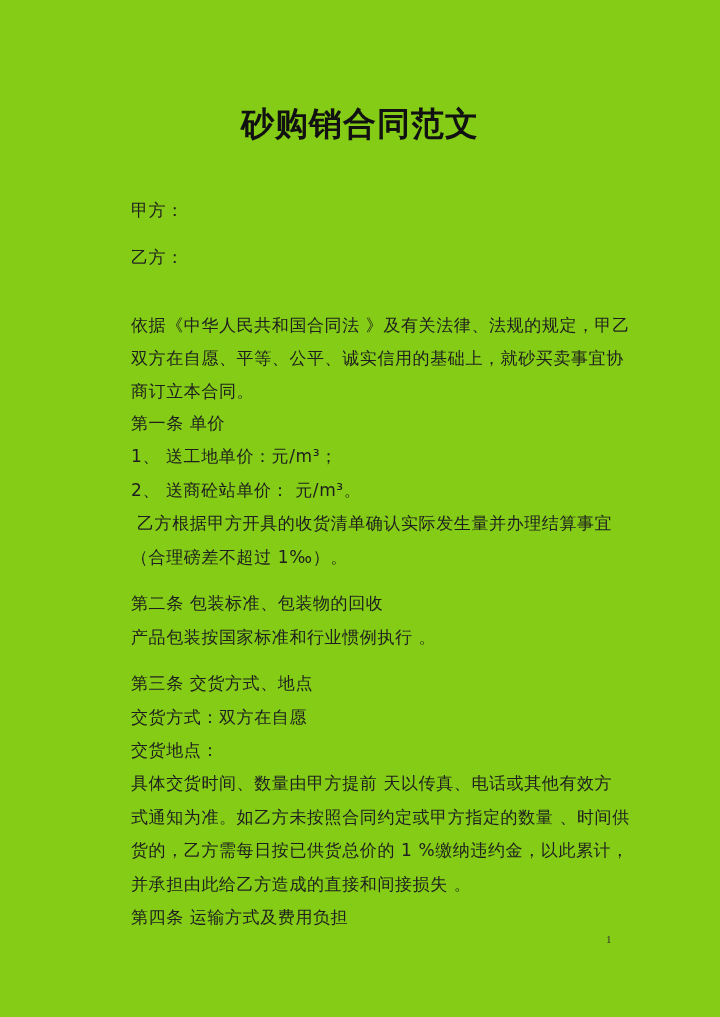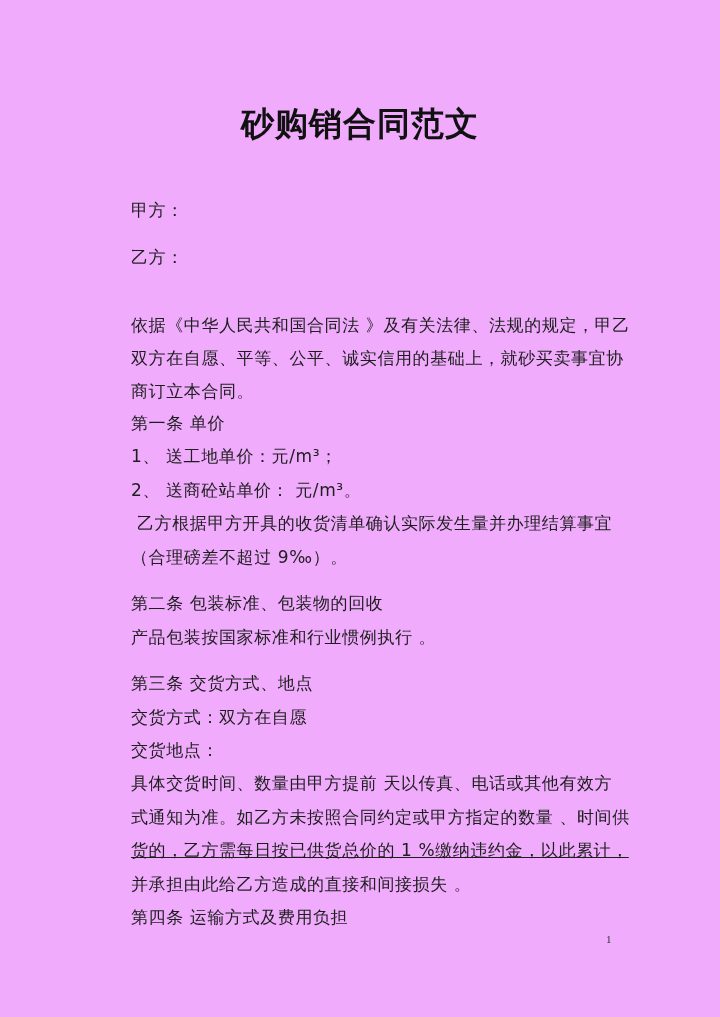--- a/index.html
+++ b/index.html
@@ -12,21 +12,21 @@
       height: 1017px;
       position: relative;
       overflow: hidden;
       font-family: "DejaVu Sans", "Liberation Sans", sans-serif;
       color: #1a1a1a;
     }
     .page {
       position: absolute;
       left: 0; top: 0;
       width: 720px; height: 1017px;
-      background: #f0abfc;
+      background: #84cc16;
     }
     .title {
       position: absolute;
       left: 0; width: 720px;
       top: 102px;
       text-align: center;
       font-size: 33px;
       font-weight: bold;
       letter-spacing: 1px;
       color: #111111;
@@ -60,29 +60,29 @@
   <div class="line" style="top:246px;text-align:right;">乙方：</div>
 
   <div class="line" style="top:314px;">依据《中华人民共和国合同法 》及有关法律、法规的规定，甲乙</div>
   <div class="line" style="top:347px;">双方在自愿、平等、公平、诚实信用的基础上，就砂买卖事宜协</div>
   <div class="line" style="top:380px;">商订立本合同。</div>
 
   <div class="line" style="top:412px;">第一条  单价</div>
   <div class="line" style="top:445px;">1、  送工地单价：元/m³；</div>
   <div class="line" style="top:479px;">2、  送商砼站单价：  元/m³。</div>
   <div class="line" style="top:512px;margin-left:6px;">乙方根据甲方开具的收货清单确认实际发生量并办理结算事宜</div>
-  <div class="line" style="top:546px;">（合理磅差不超过 9‰）。</div>
+  <div class="line" style="top:546px;">（合理磅差不超过 1‰）。</div>
 
   <div class="line" style="top:626px;">产品包装按国家标准和行业惯例执行 。</div>
   <div class="line" style="top:592px;">第二条  包装标准、包装物的回收</div>
 
   <div class="line" style="top:672px;">第三条  交货方式、地点</div>
   <div class="line" style="top:706px;">交货方式：双方在自愿</div>
   <div class="line" style="top:739px;">交货地点：</div>
   <div class="line" style="top:772px;">具体交货时间、数量由甲方提前  天以传真、电话或其他有效方</div>
   <div class="line" style="top:806px;">式通知为准。如乙方未按照合同约定或甲方指定的数量 、时间供</div>
-  <div class="line" style="top:839px;text-decoration:underline;">货的，乙方需每日按已供货总价的  1 %缴纳违约金，以此累计，</div>
+  <div class="line" style="top:839px;">货的，乙方需每日按已供货总价的  1 %缴纳违约金，以此累计，</div>
   <div class="line" style="top:873px;">并承担由此给乙方造成的直接和间接损失 。</div>
 
   <div class="line" style="top:906px;">第四条  运输方式及费用负担</div>
 
   <div class="page-number">1</div>
 </div>
 
 </body></html>

